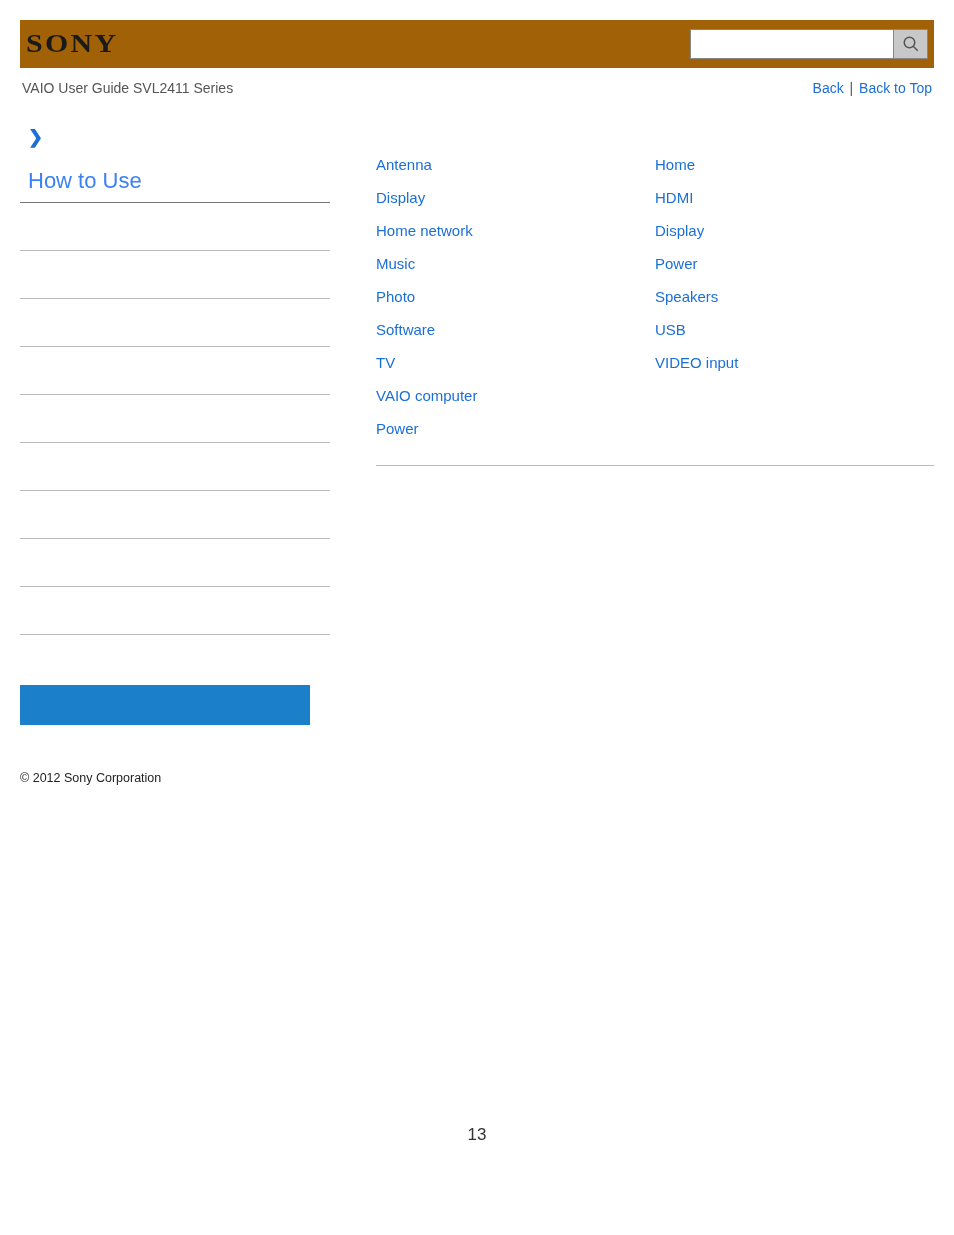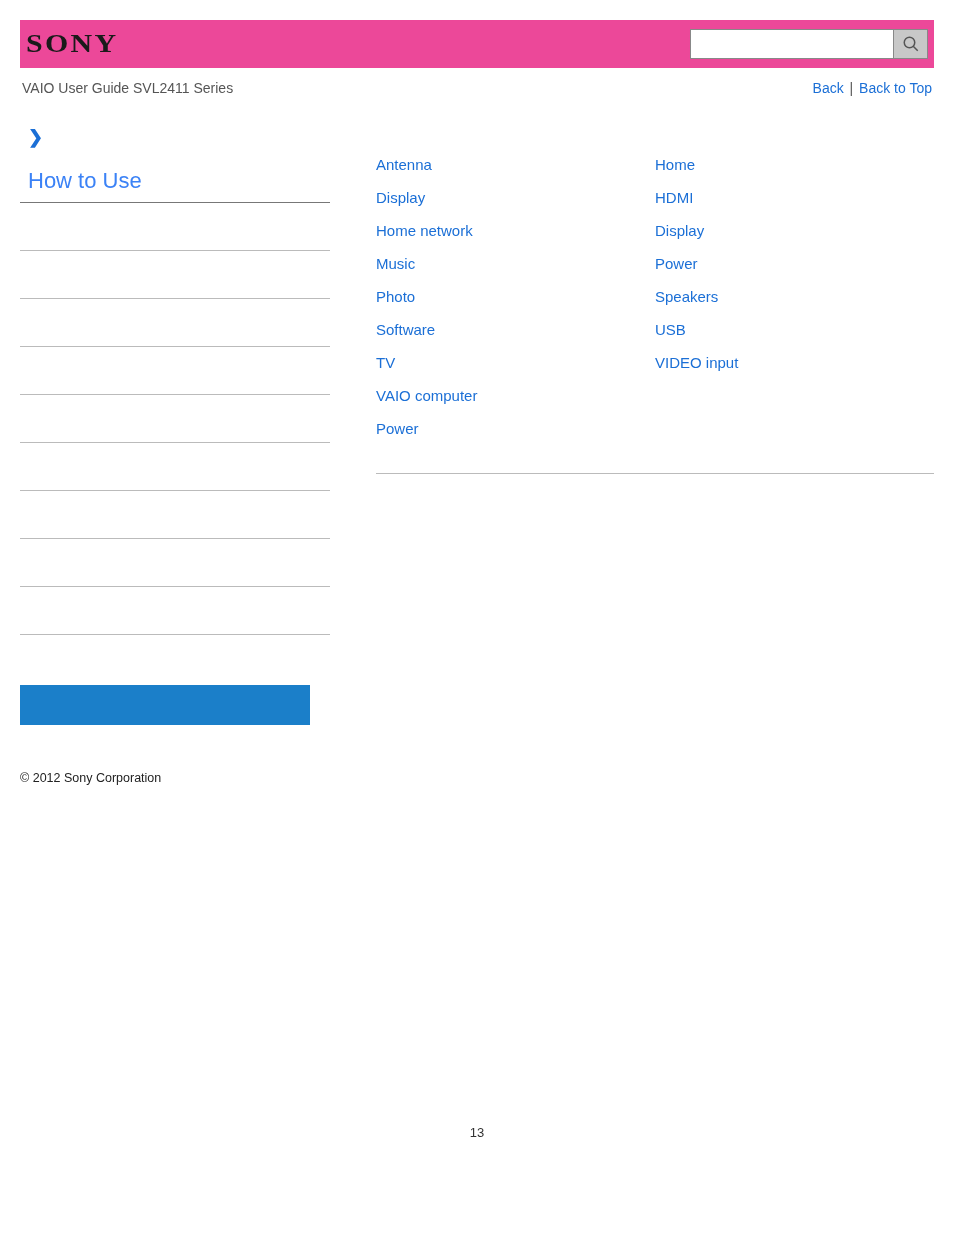--- a/index.html
+++ b/index.html
@@ -7,21 +7,21 @@
     font-family: Arial, Helvetica, sans-serif;
     font-size: 14px;
     color: #333;
     background: #fff;
     width: 954px;
   }
   .page {
     padding: 20px;
   }
   .header-bar {
-    background: #ec4899;
+    background: #a16207;
     height: 48px;
     display: flex;
     align-items: center;
     justify-content: space-between;
     padding: 0 6px 0 6px;
     margin-bottom: 12px;
   }
   .logo {
     font-family: "Times New Roman", serif;
     font-weight: 900;
@@ -110,37 +110,37 @@
     margin-top: 46px;
   }
   .main {
     flex: 1;
     padding-left: 46px;
     padding-top: 30px;
   }
   .link-columns {
     display: flex;
     border-bottom: 1px solid #bbb;
-    padding-bottom: 20px;
+    padding-bottom: 12px;
   }
   .link-col {
     flex: 1;
   }
   .link-col .item {
     margin-bottom: 16px;
   }
   .link-col .item a {
     color: #1b6fd6;
     text-decoration: none;
     font-size: 15px;
     cursor: pointer;
   }
   .page-number {
     text-align: center;
-    font-size: 13px;
+    font-size: 17px;
     color: #333;
     margin-top: 340px;
   }
 </style>
 </head>
 <body>
 
 <div class="page">
 
   <div class="header-bar">

